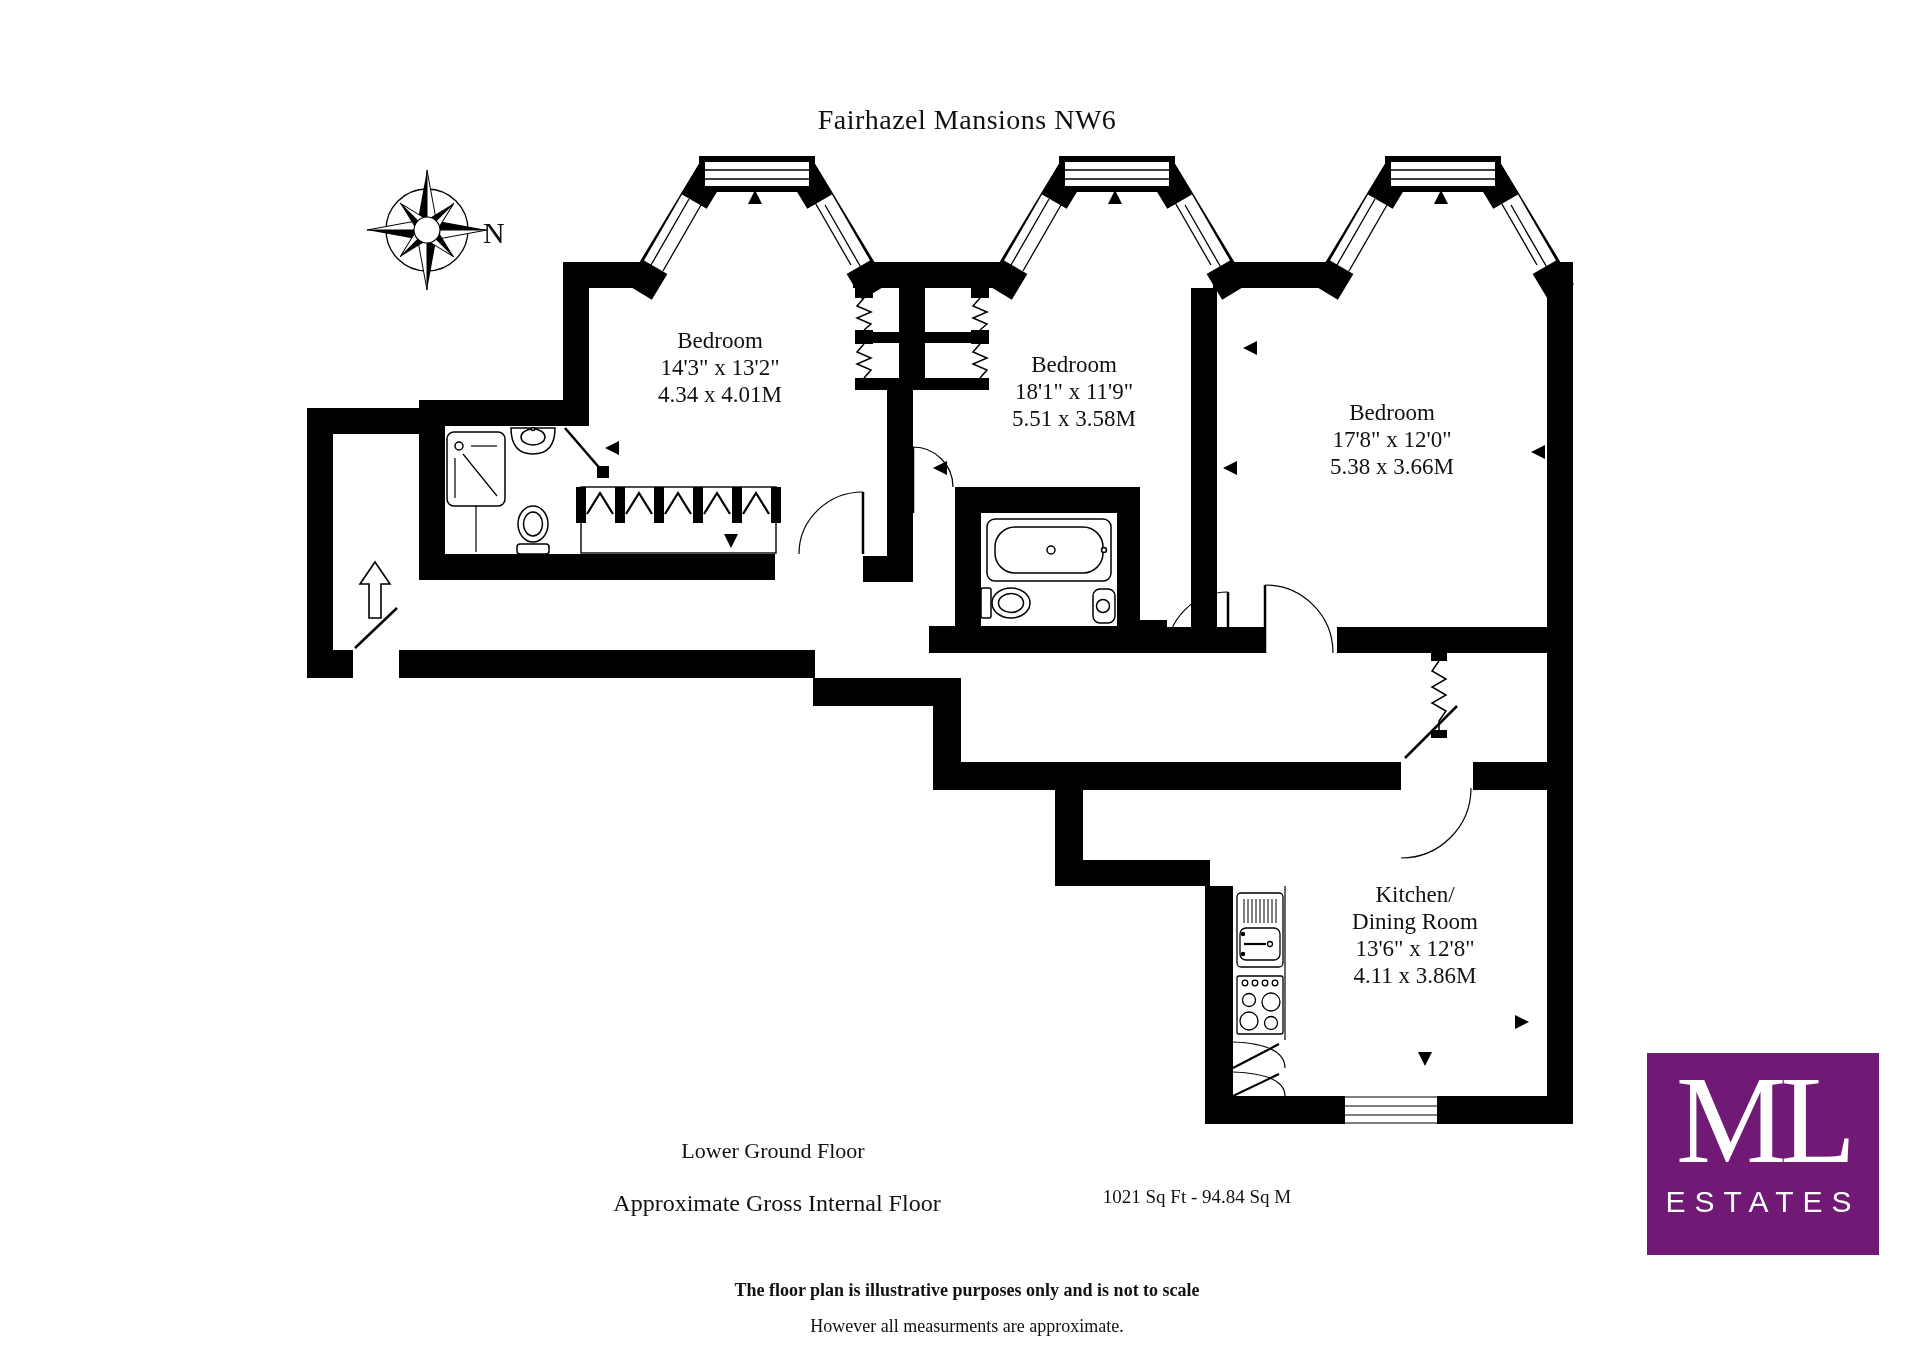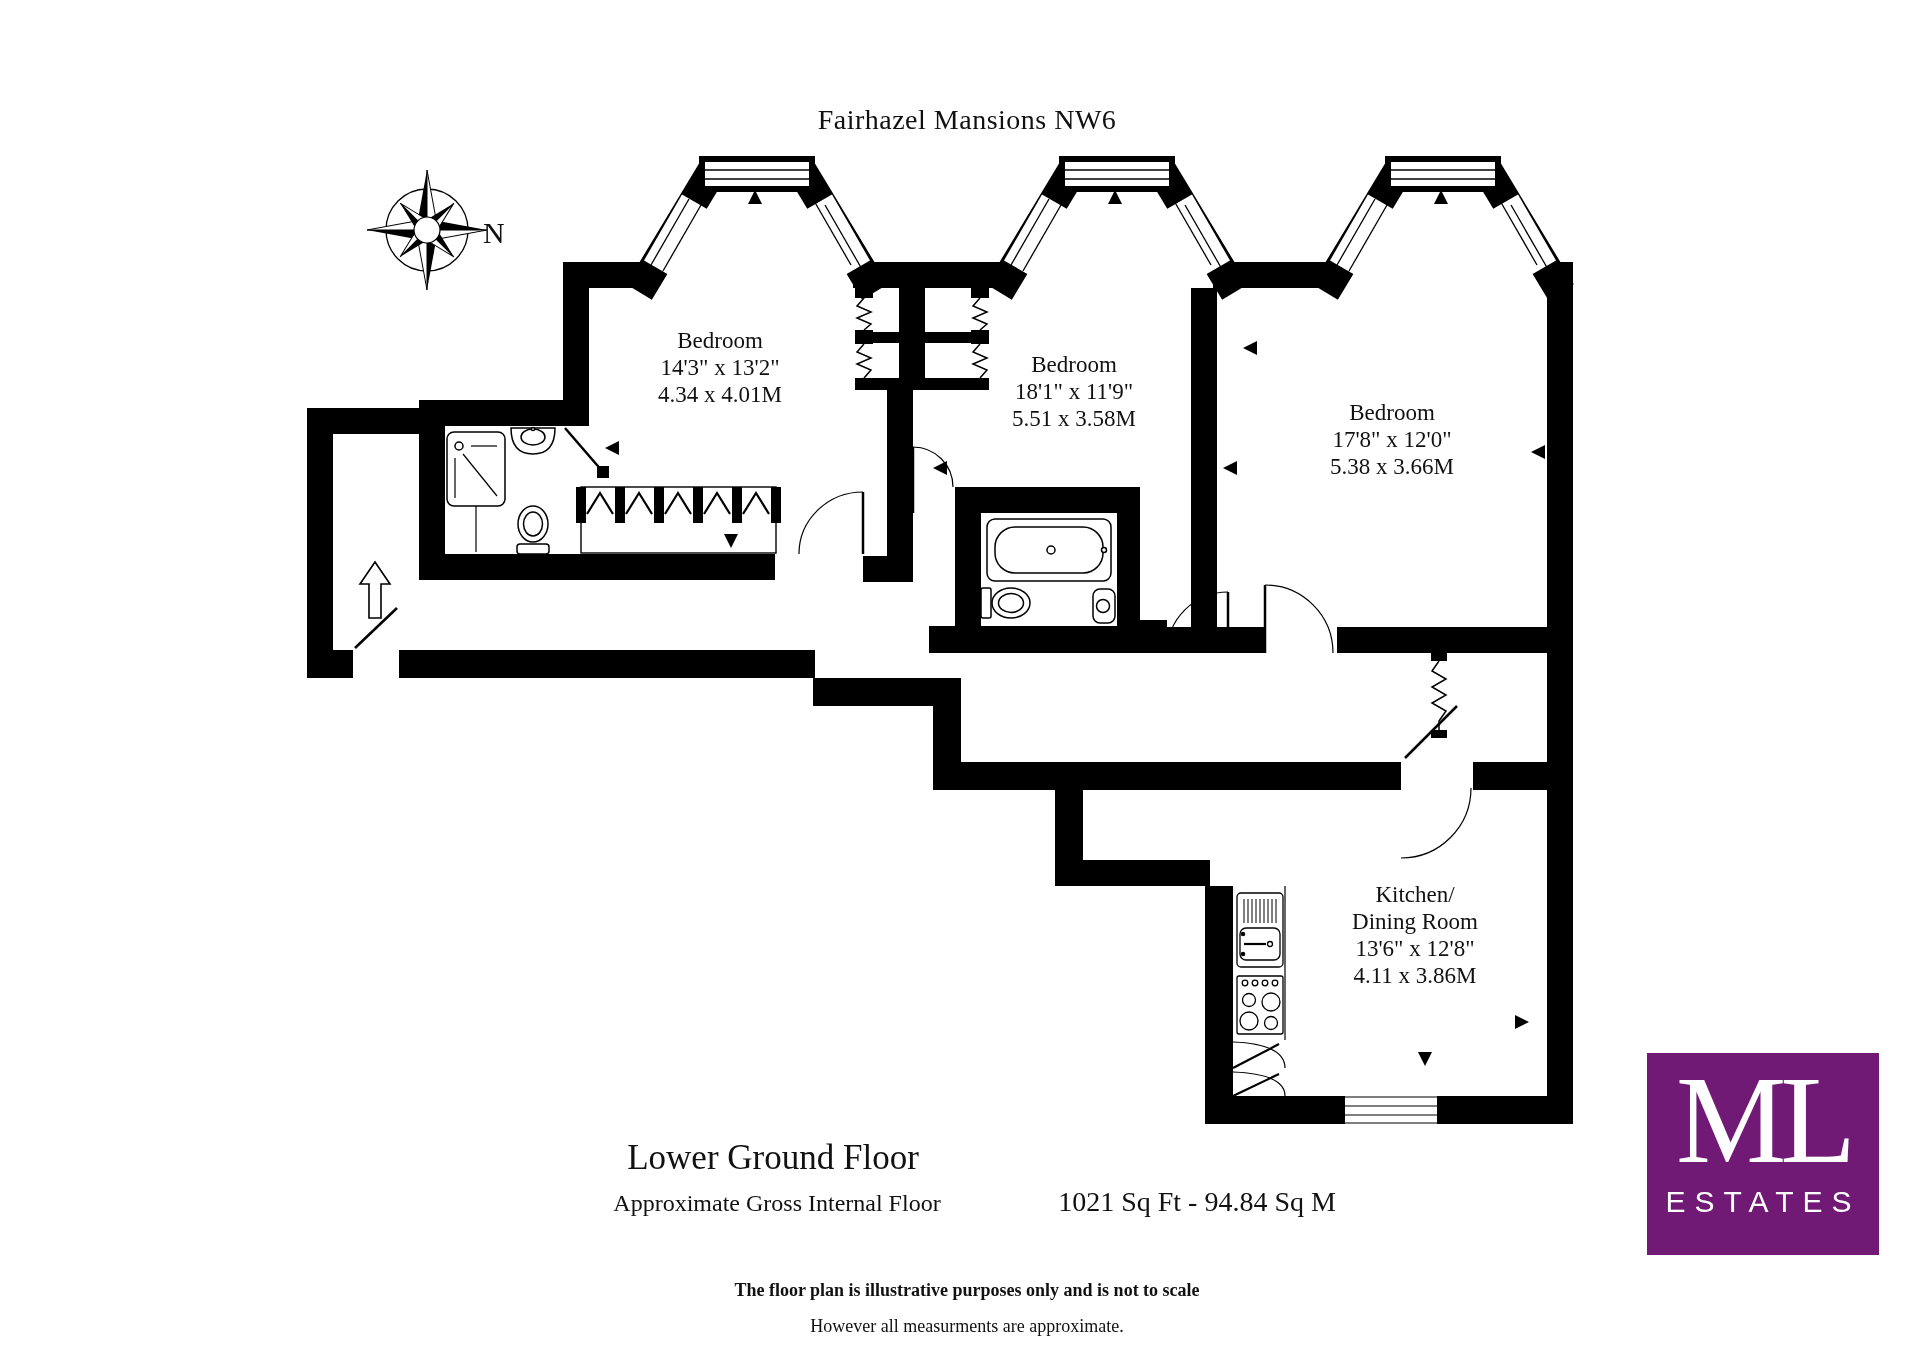--- a/index.html
+++ b/index.html
@@ -2,24 +2,24 @@
 <html><head>
 <meta charset="utf-8">
 <style>
   html,body{margin:0;padding:0;background:#fff;}
   #stage{position:relative;width:1920px;height:1357px;background:#fff;overflow:hidden;
          font-family:"Liberation Serif","DejaVu Serif",serif;color:#111;margin-left:7px;}
   svg text{font-family:"Liberation Serif","DejaVu Serif",serif;fill:#111;}
   .room-label{font-size:23px;}
   #title{position:absolute;top:104px;left:0;width:1920px;text-align:center;
          font-size:28px;letter-spacing:.5px;}
-  #floor-title{position:absolute;top:1138px;left:0;width:1532px;text-align:center;font-size:35px;}
+  #floor-title{position:absolute;top:1138px;left:0;width:1532px;text-align:center;font-size:22px;}
   #area-row{position:absolute;top:1186px;left:0;width:1920px;height:40px;}
   #area-label{position:absolute;left:560px;width:420px;text-align:center;font-size:24px;top:4px;}
-  #area-value{position:absolute;left:1020px;width:340px;text-align:center;font-size:28px;top:0px;}
+  #area-value{position:absolute;left:1020px;width:340px;text-align:center;font-size:19px;top:0px;}
   .disc{position:absolute;left:0;width:1920px;text-align:center;font-size:18px;}
   #disc1{top:1236px;} #disc2{top:1316px;} #disc3{top:1280px;font-weight:bold;}
   #logo{position:absolute;left:1640px;top:1053px;width:232px;height:202px;background:#701a75;
         display:flex;flex-direction:column;align-items:center;justify-content:flex-start;}
   #logo-monogram{font-family:"Liberation Serif","DejaVu Serif",serif;font-size:124px;line-height:1;
         color:#fff;margin-top:6px;letter-spacing:-6px;}
   #logo-name{font-family:"Liberation Sans","DejaVu Sans",sans-serif;font-size:30px;color:#fff;
         letter-spacing:9px;margin-top:2px;font-weight:400;}
 </style>
 </head>

